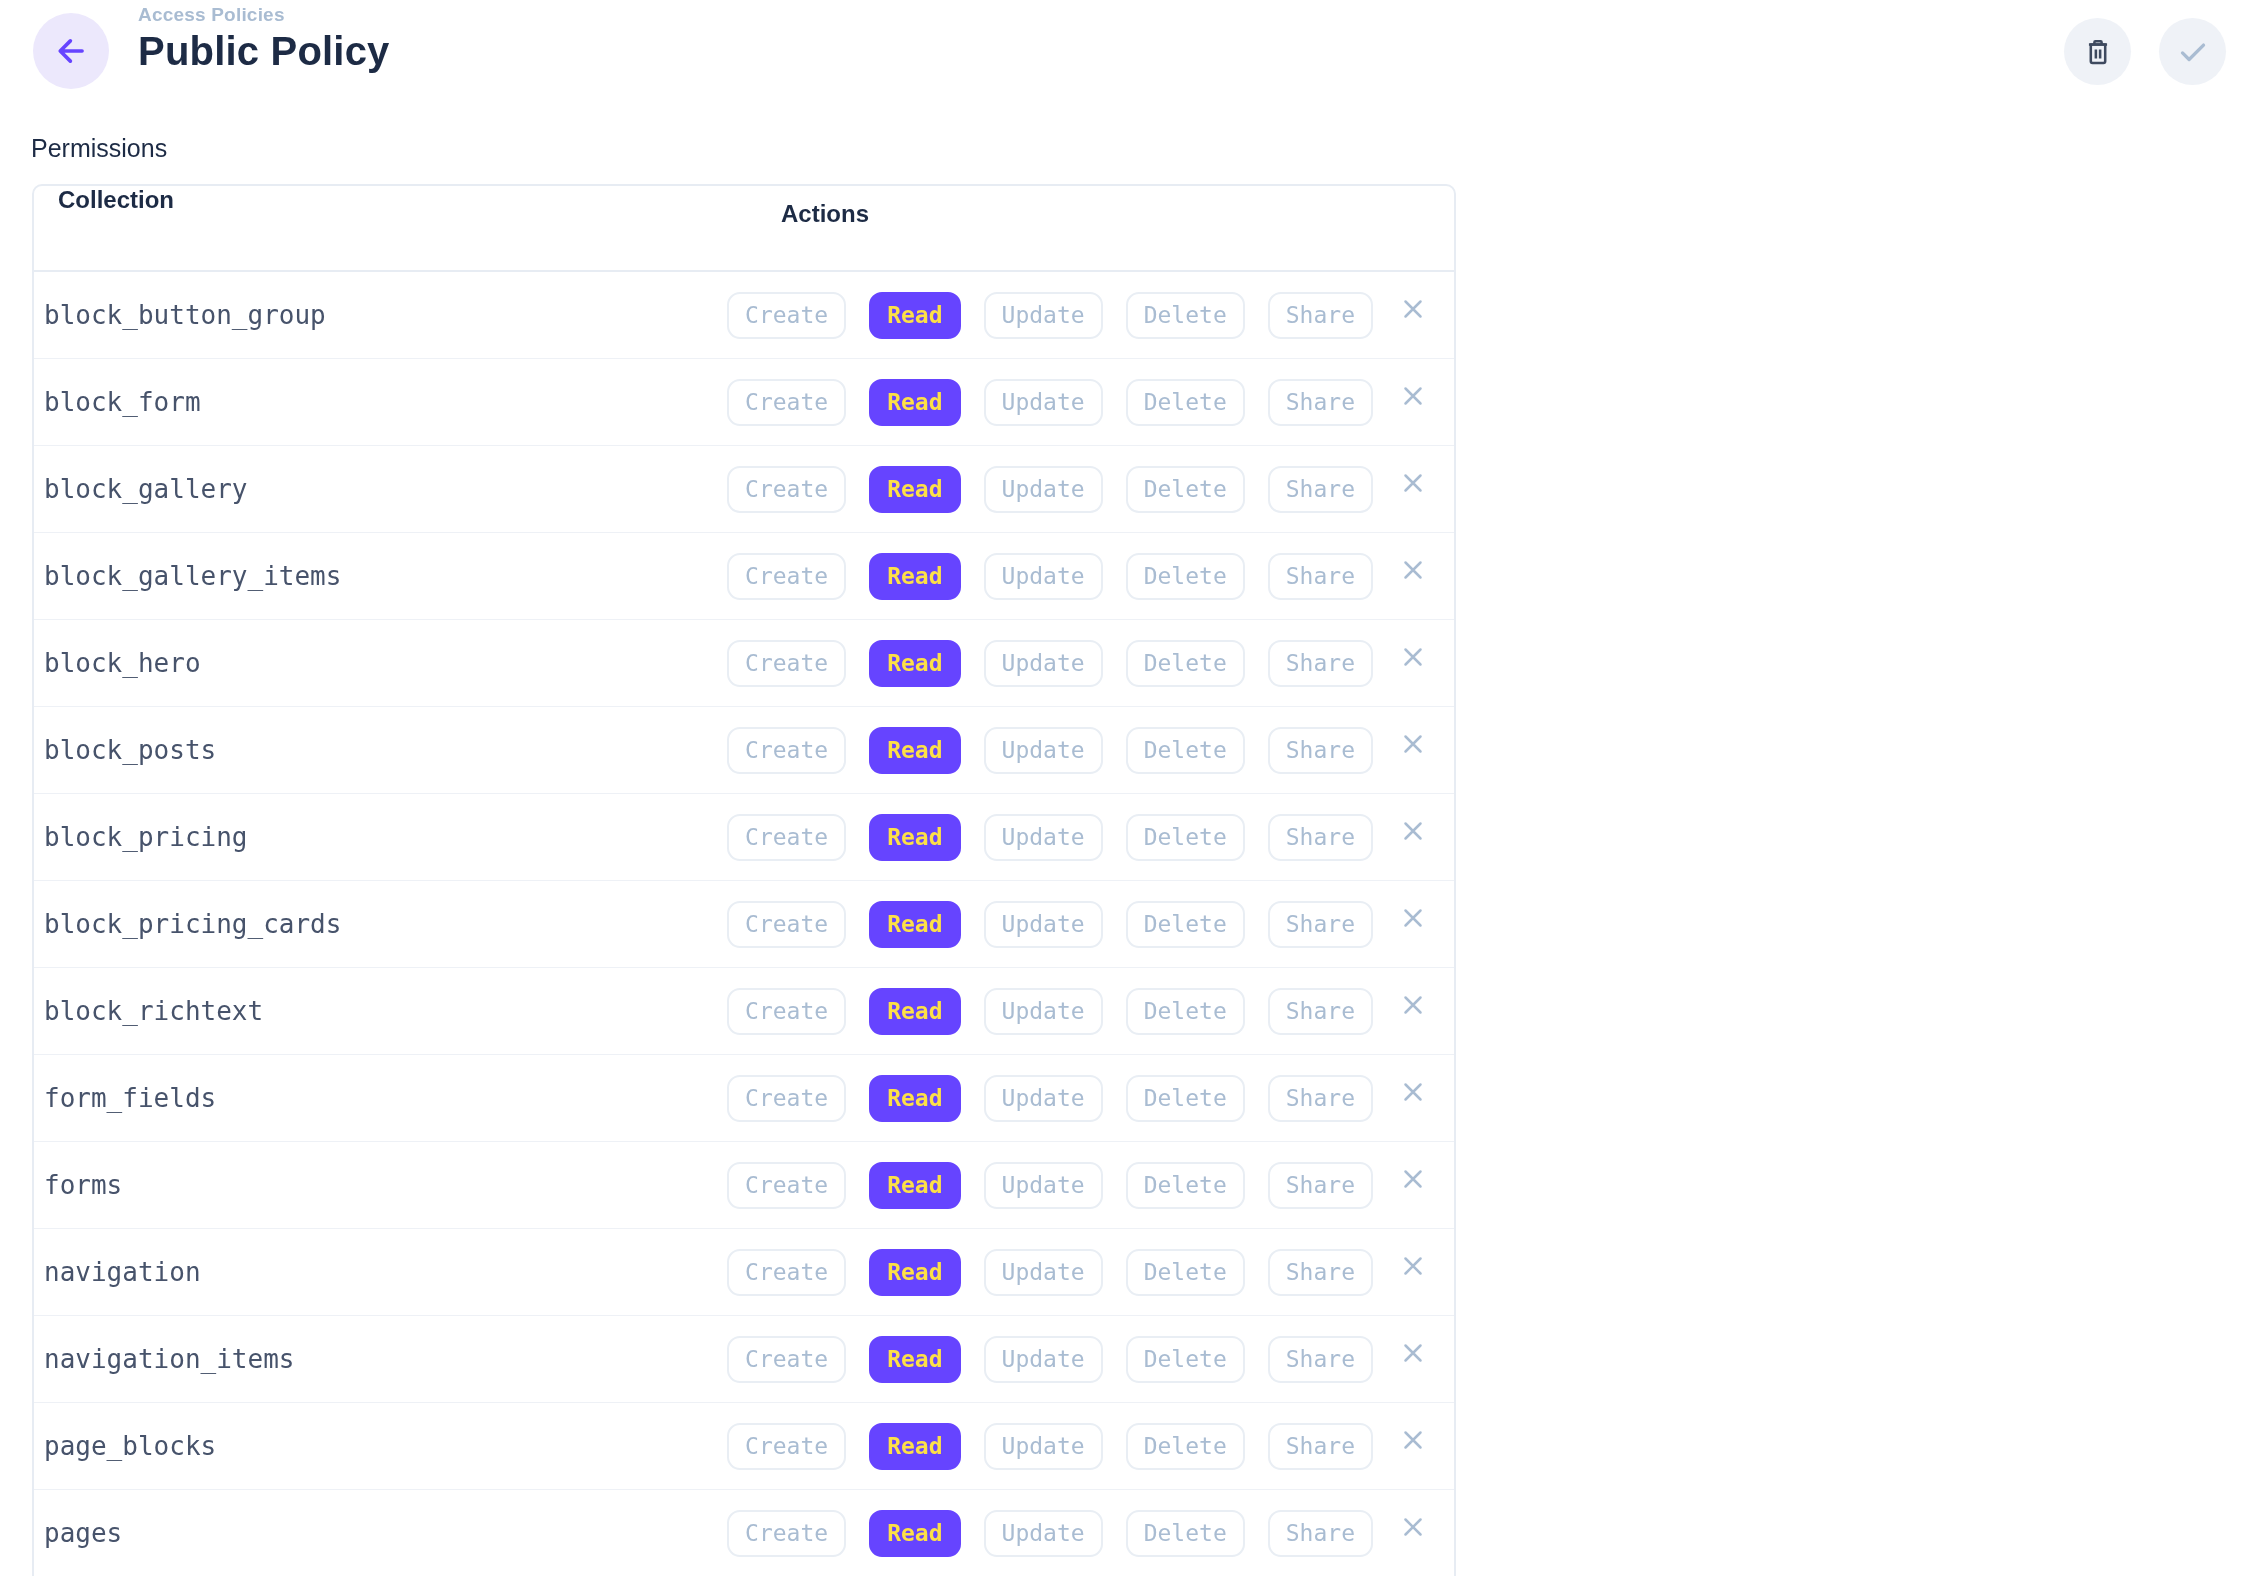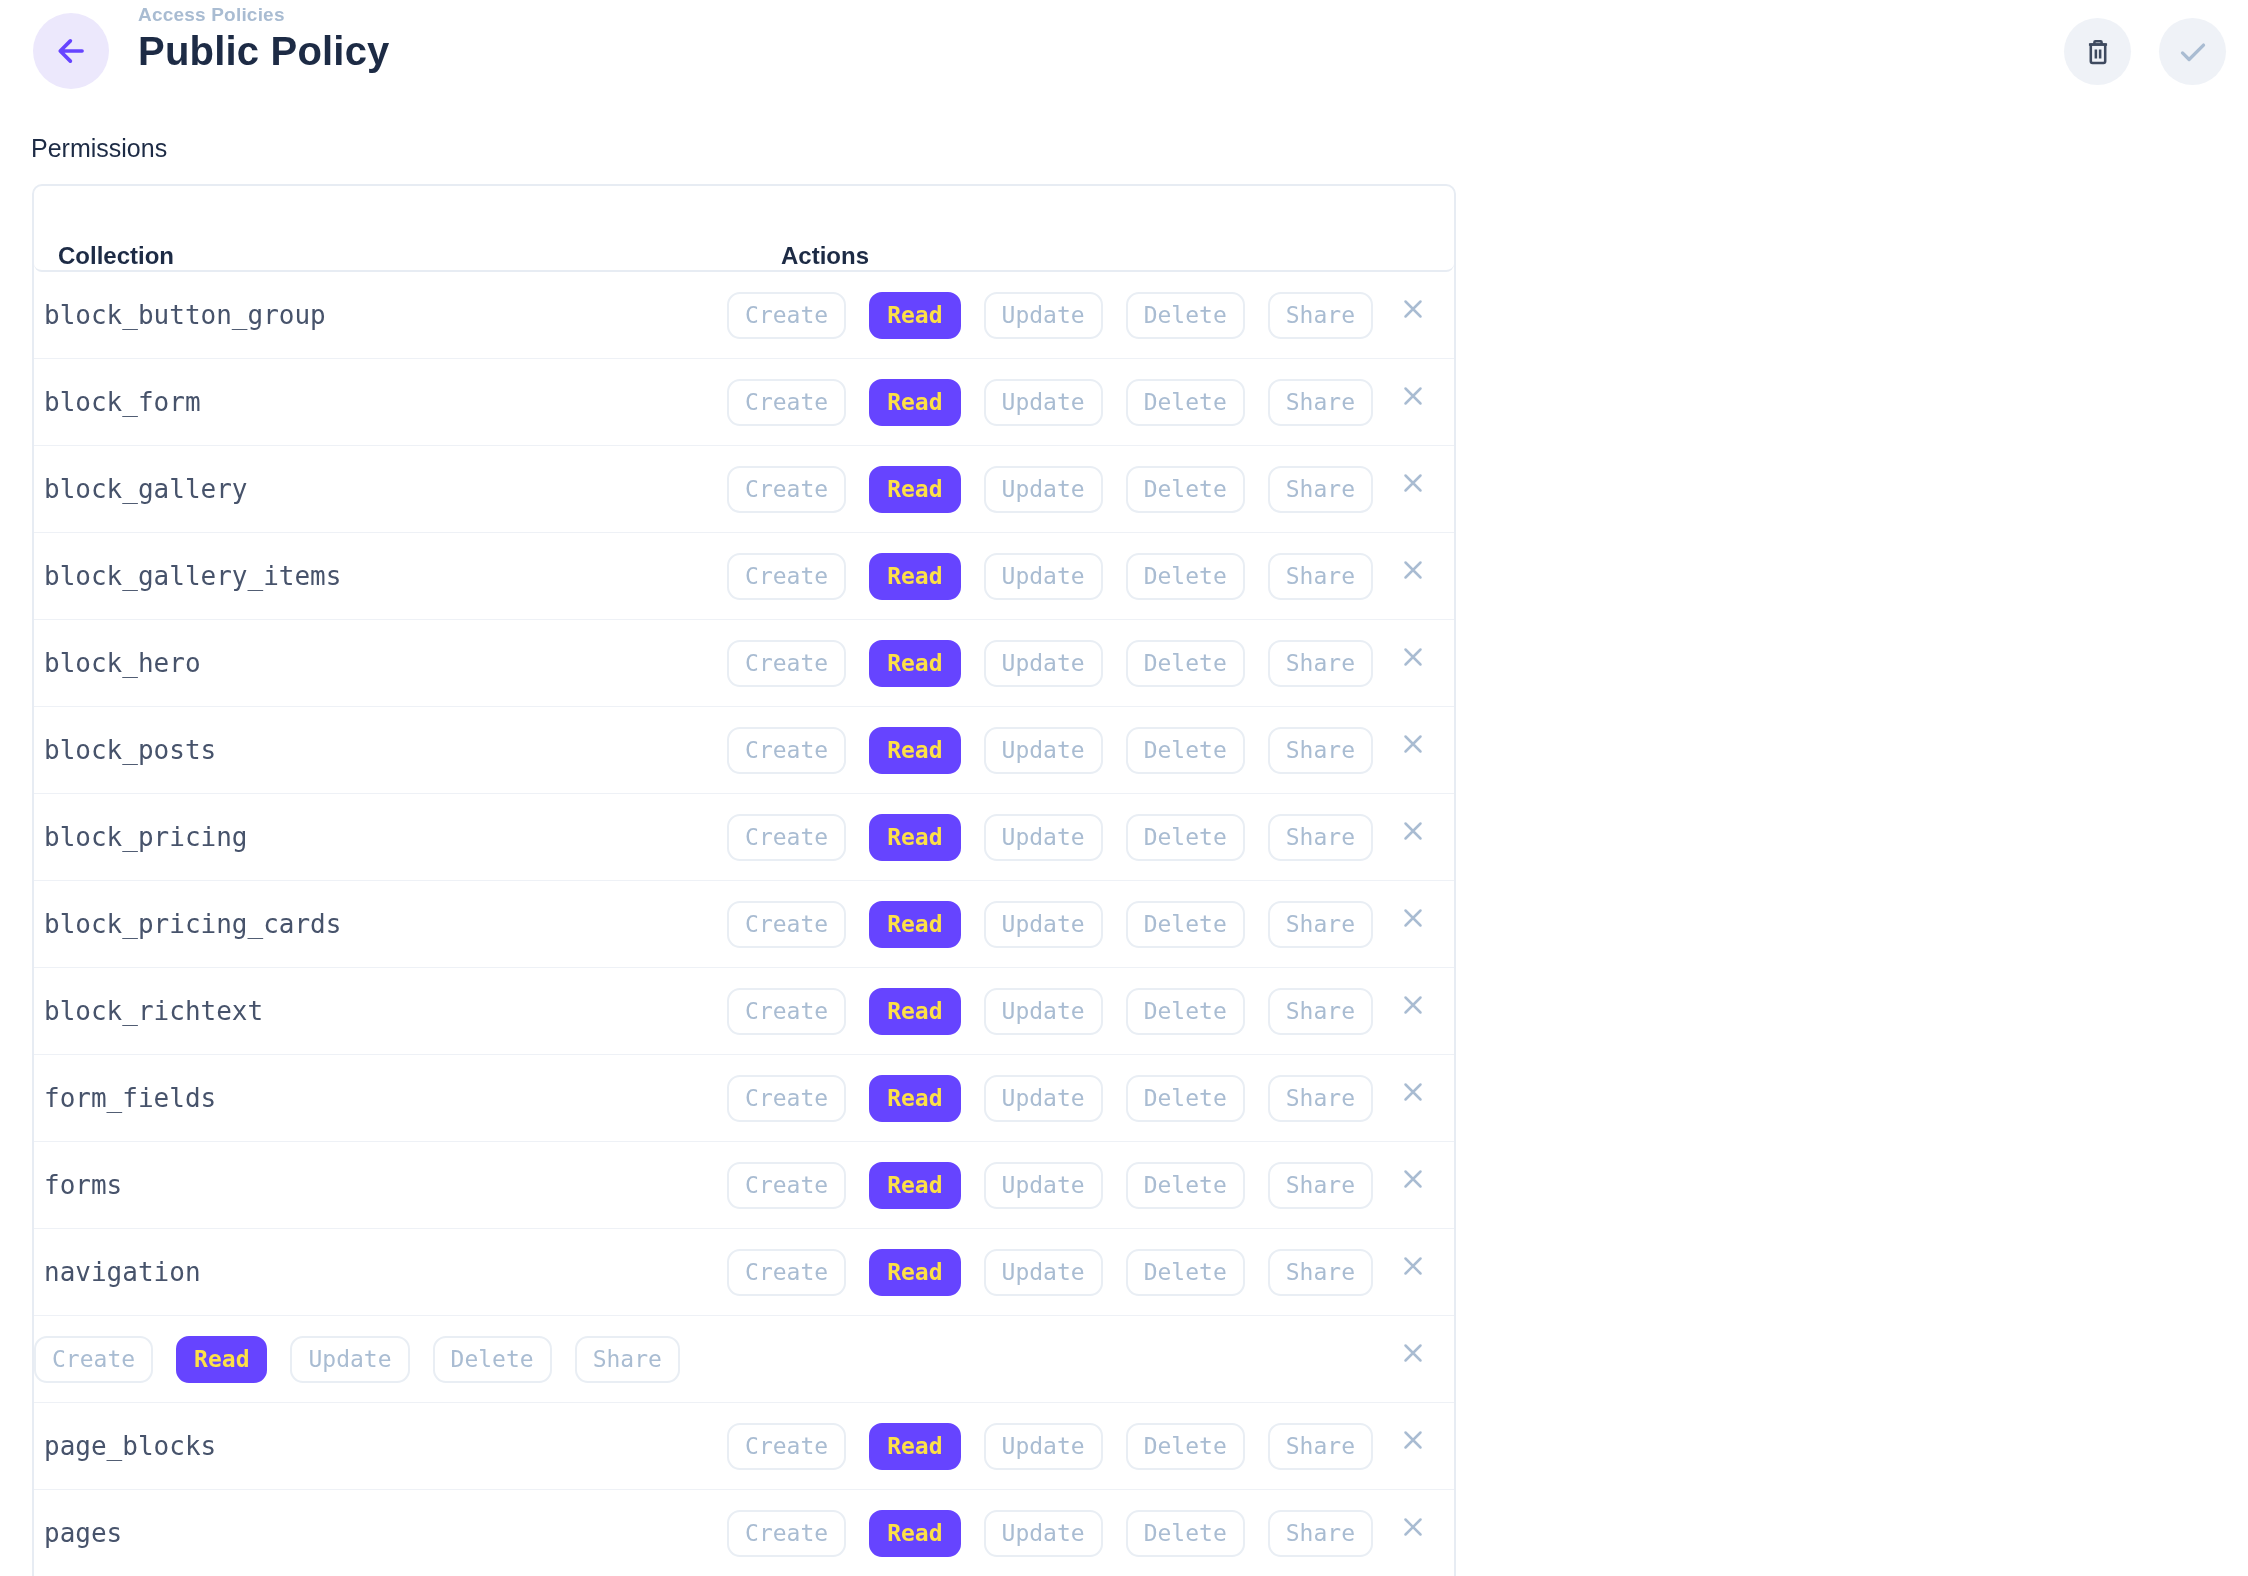--- a/index.html
+++ b/index.html
@@ -27,21 +27,21 @@
   .top-actions{position:absolute;right:22px;top:18px;display:flex;gap:28px;}
   .icon-circle{width:67px;height:67px;border-radius:50%;background:var(--circle-bg);
     display:flex;align-items:center;justify-content:center;cursor:pointer;border:none;}
 
   
   .section-heading{position:absolute;left:31px;top:134px;font-size:25px;font-weight:400;color:var(--title-text);}
 
   
   .table-card{position:absolute;left:32px;top:184px;width:1424px;height:1500px;
     border:2px solid var(--border);border-radius:10px;background:#fff;overflow:hidden;}
-  .thead{display:flex;align-items:flex-end;height:86px;border-bottom:2px solid var(--border);border-radius:8px;}
+  .thead{display:flex;align-items:flex-start;height:86px;border-bottom:2px solid var(--border);}
   .th{font-size:24px;font-weight:700;color:var(--title-text);}
   .th-collection{padding-left:24px;width:747px;}
   .th-actions{flex:1;margin-top:14px;}
 
   .trow{display:flex;align-items:center;height:87px;border-bottom:1px solid var(--divider);}
   .cell-collection{padding-left:10px;width:747px;font-family:"DejaVu Sans Mono", monospace;
     font-size:26px;color:var(--collection-text);white-space:nowrap;overflow:hidden;}
   .cell-actions{display:flex;align-items:flex-start;gap:23px;flex:1;padding-right:24px;}
   .action-btn{font-family:"DejaVu Sans Mono", monospace;font-size:23px;line-height:1;
     color:var(--muted-text);background:#fff;border:2px solid #e9eef4;border-radius:13px;
@@ -306,20 +306,21 @@
         <span style="display:flex;">
           <svg width="30" height="30" viewBox="0 0 24 24" fill="none">
             <path d="M6 6 L18 18 M18 6 L6 18" stroke="#a9bcd2" stroke-width="2" stroke-linecap="round"></path>
           </svg>
         </span>
       </button>
     </div>
   </div>
 
   <div class="trow">
+    <div class="cell-collection">navigation_items</div>
     <div class="cell-actions">
       <button class="action-btn">Create</button>
             <button class="action-btn active">Read</button>
             <button class="action-btn">Update</button>
             <button class="action-btn">Delete</button>
             <button class="action-btn">Share</button>
             <button class="remove-btn">
         <span style="display:flex;">
           <svg width="30" height="30" viewBox="0 0 24 24" fill="none">
             <path d="M6 6 L18 18 M18 6 L6 18" stroke="#a9bcd2" stroke-width="2" stroke-linecap="round"></path>

